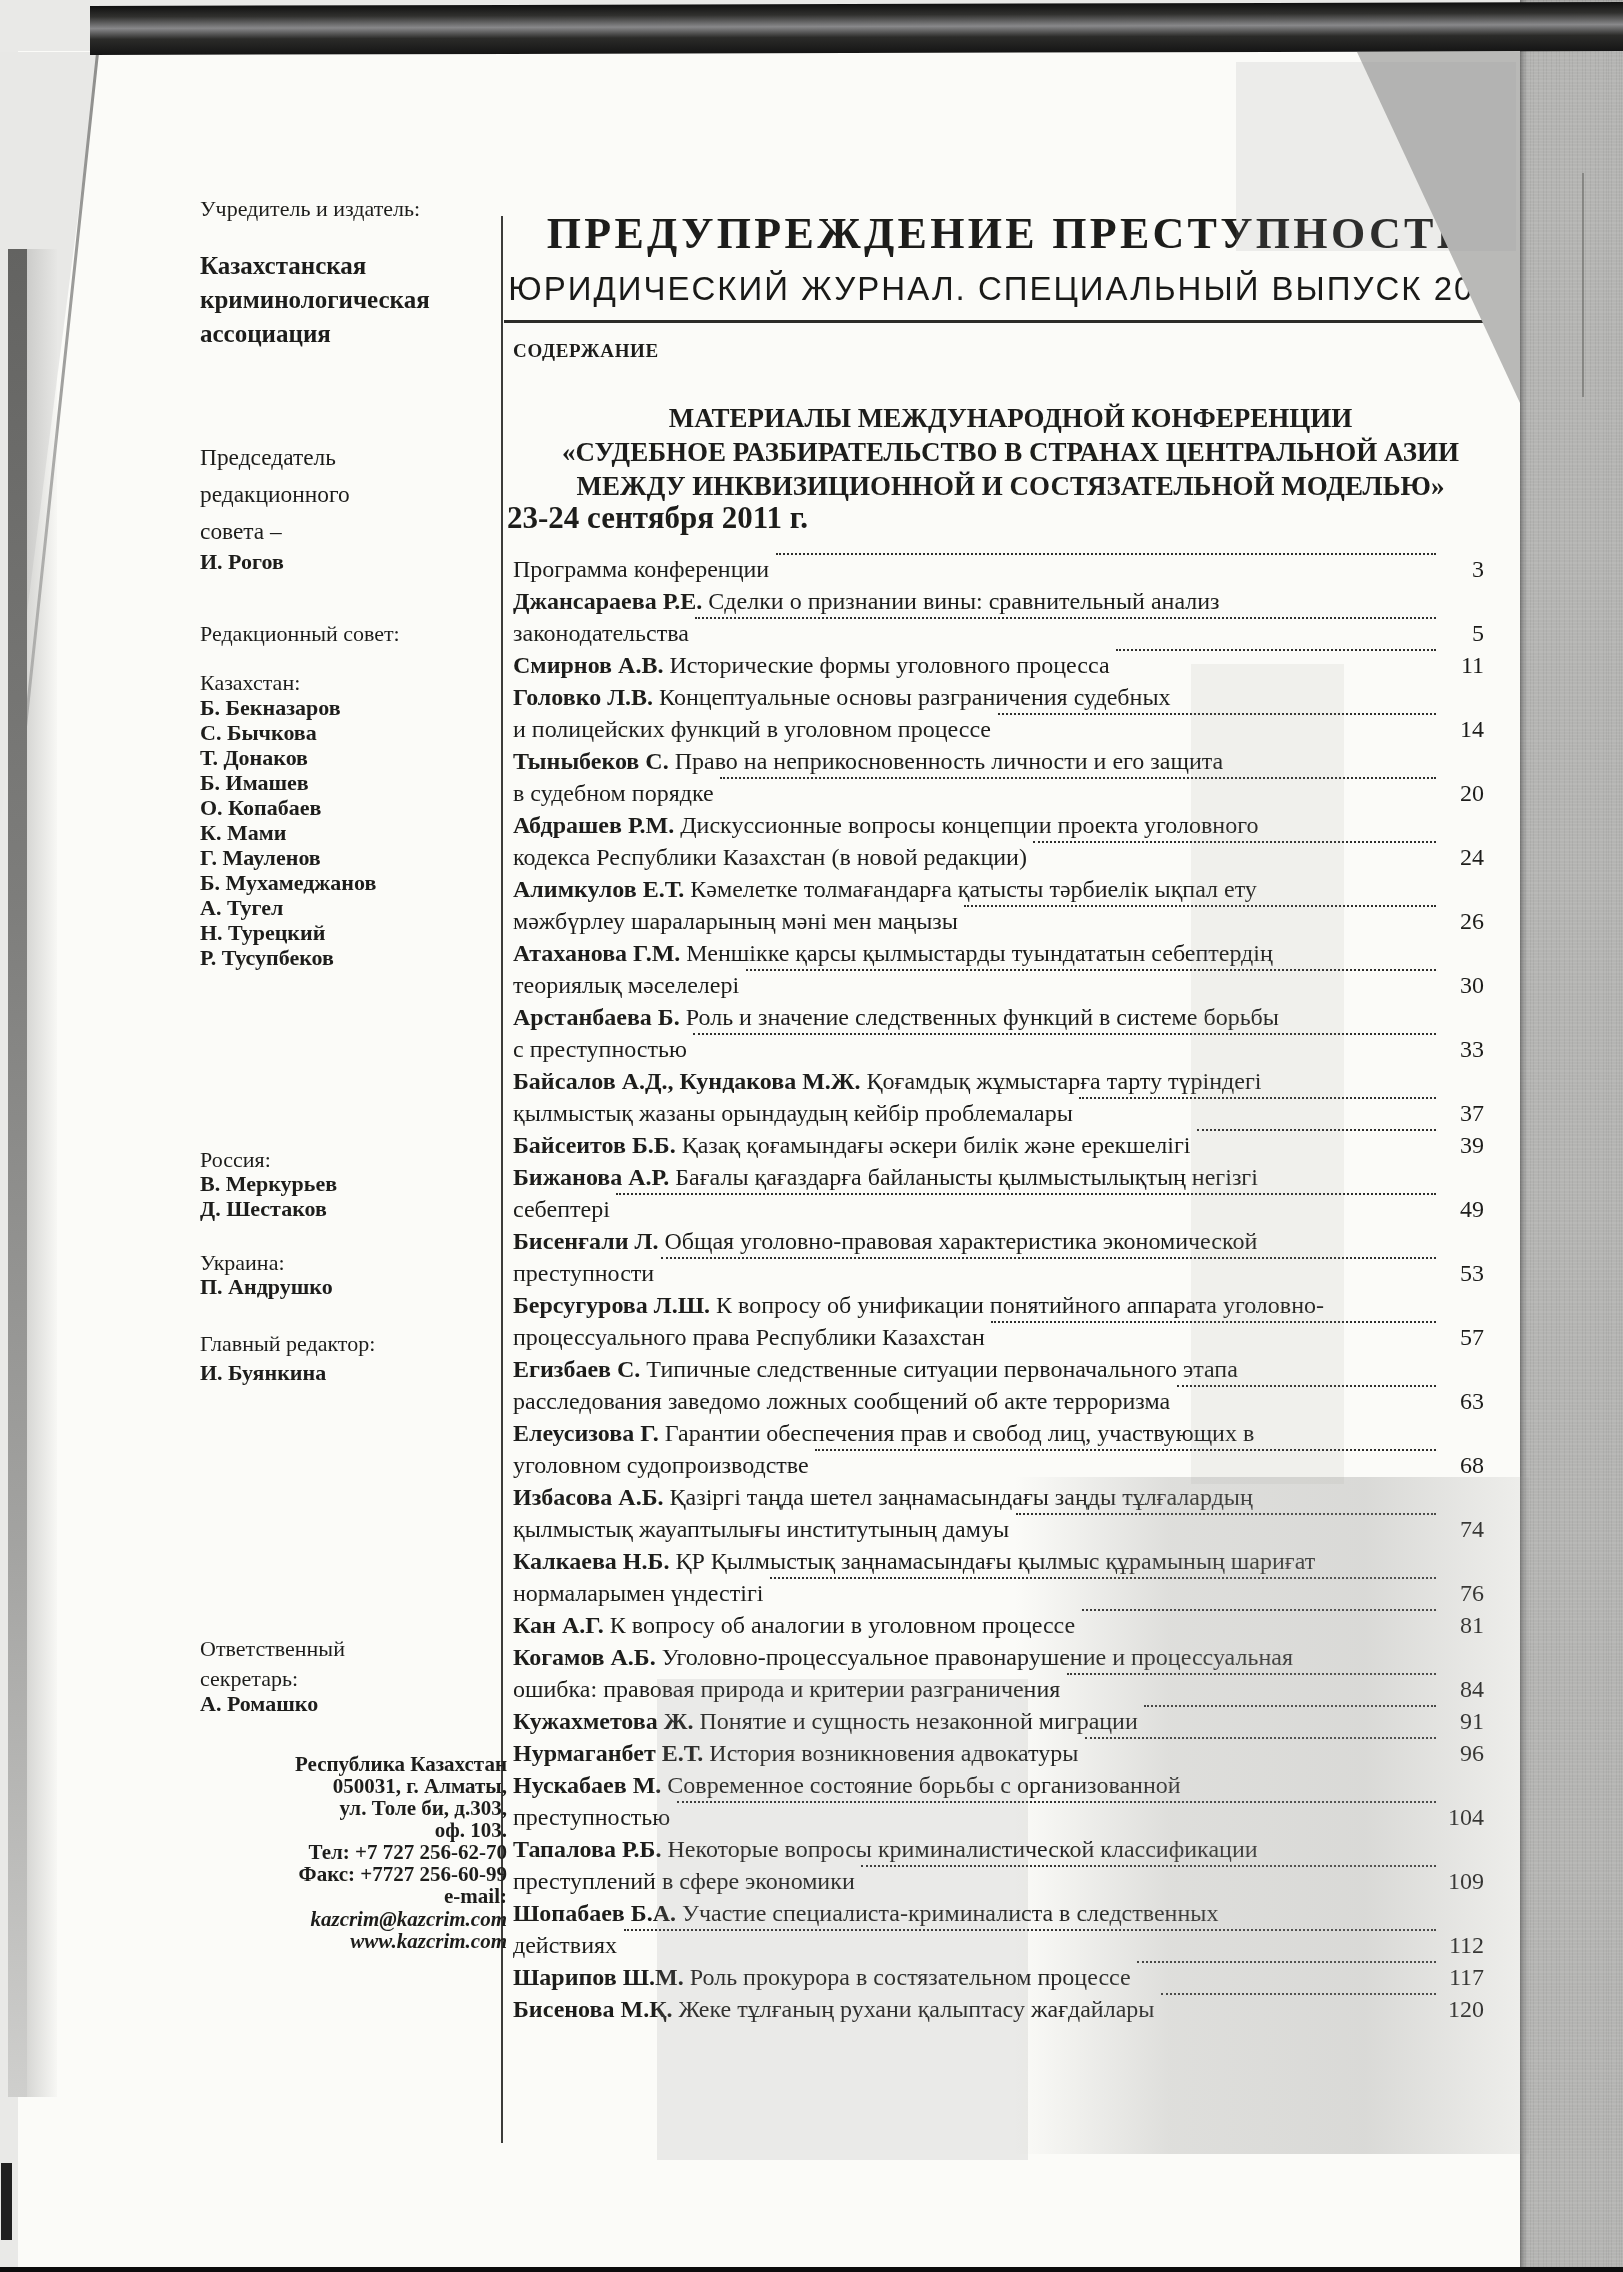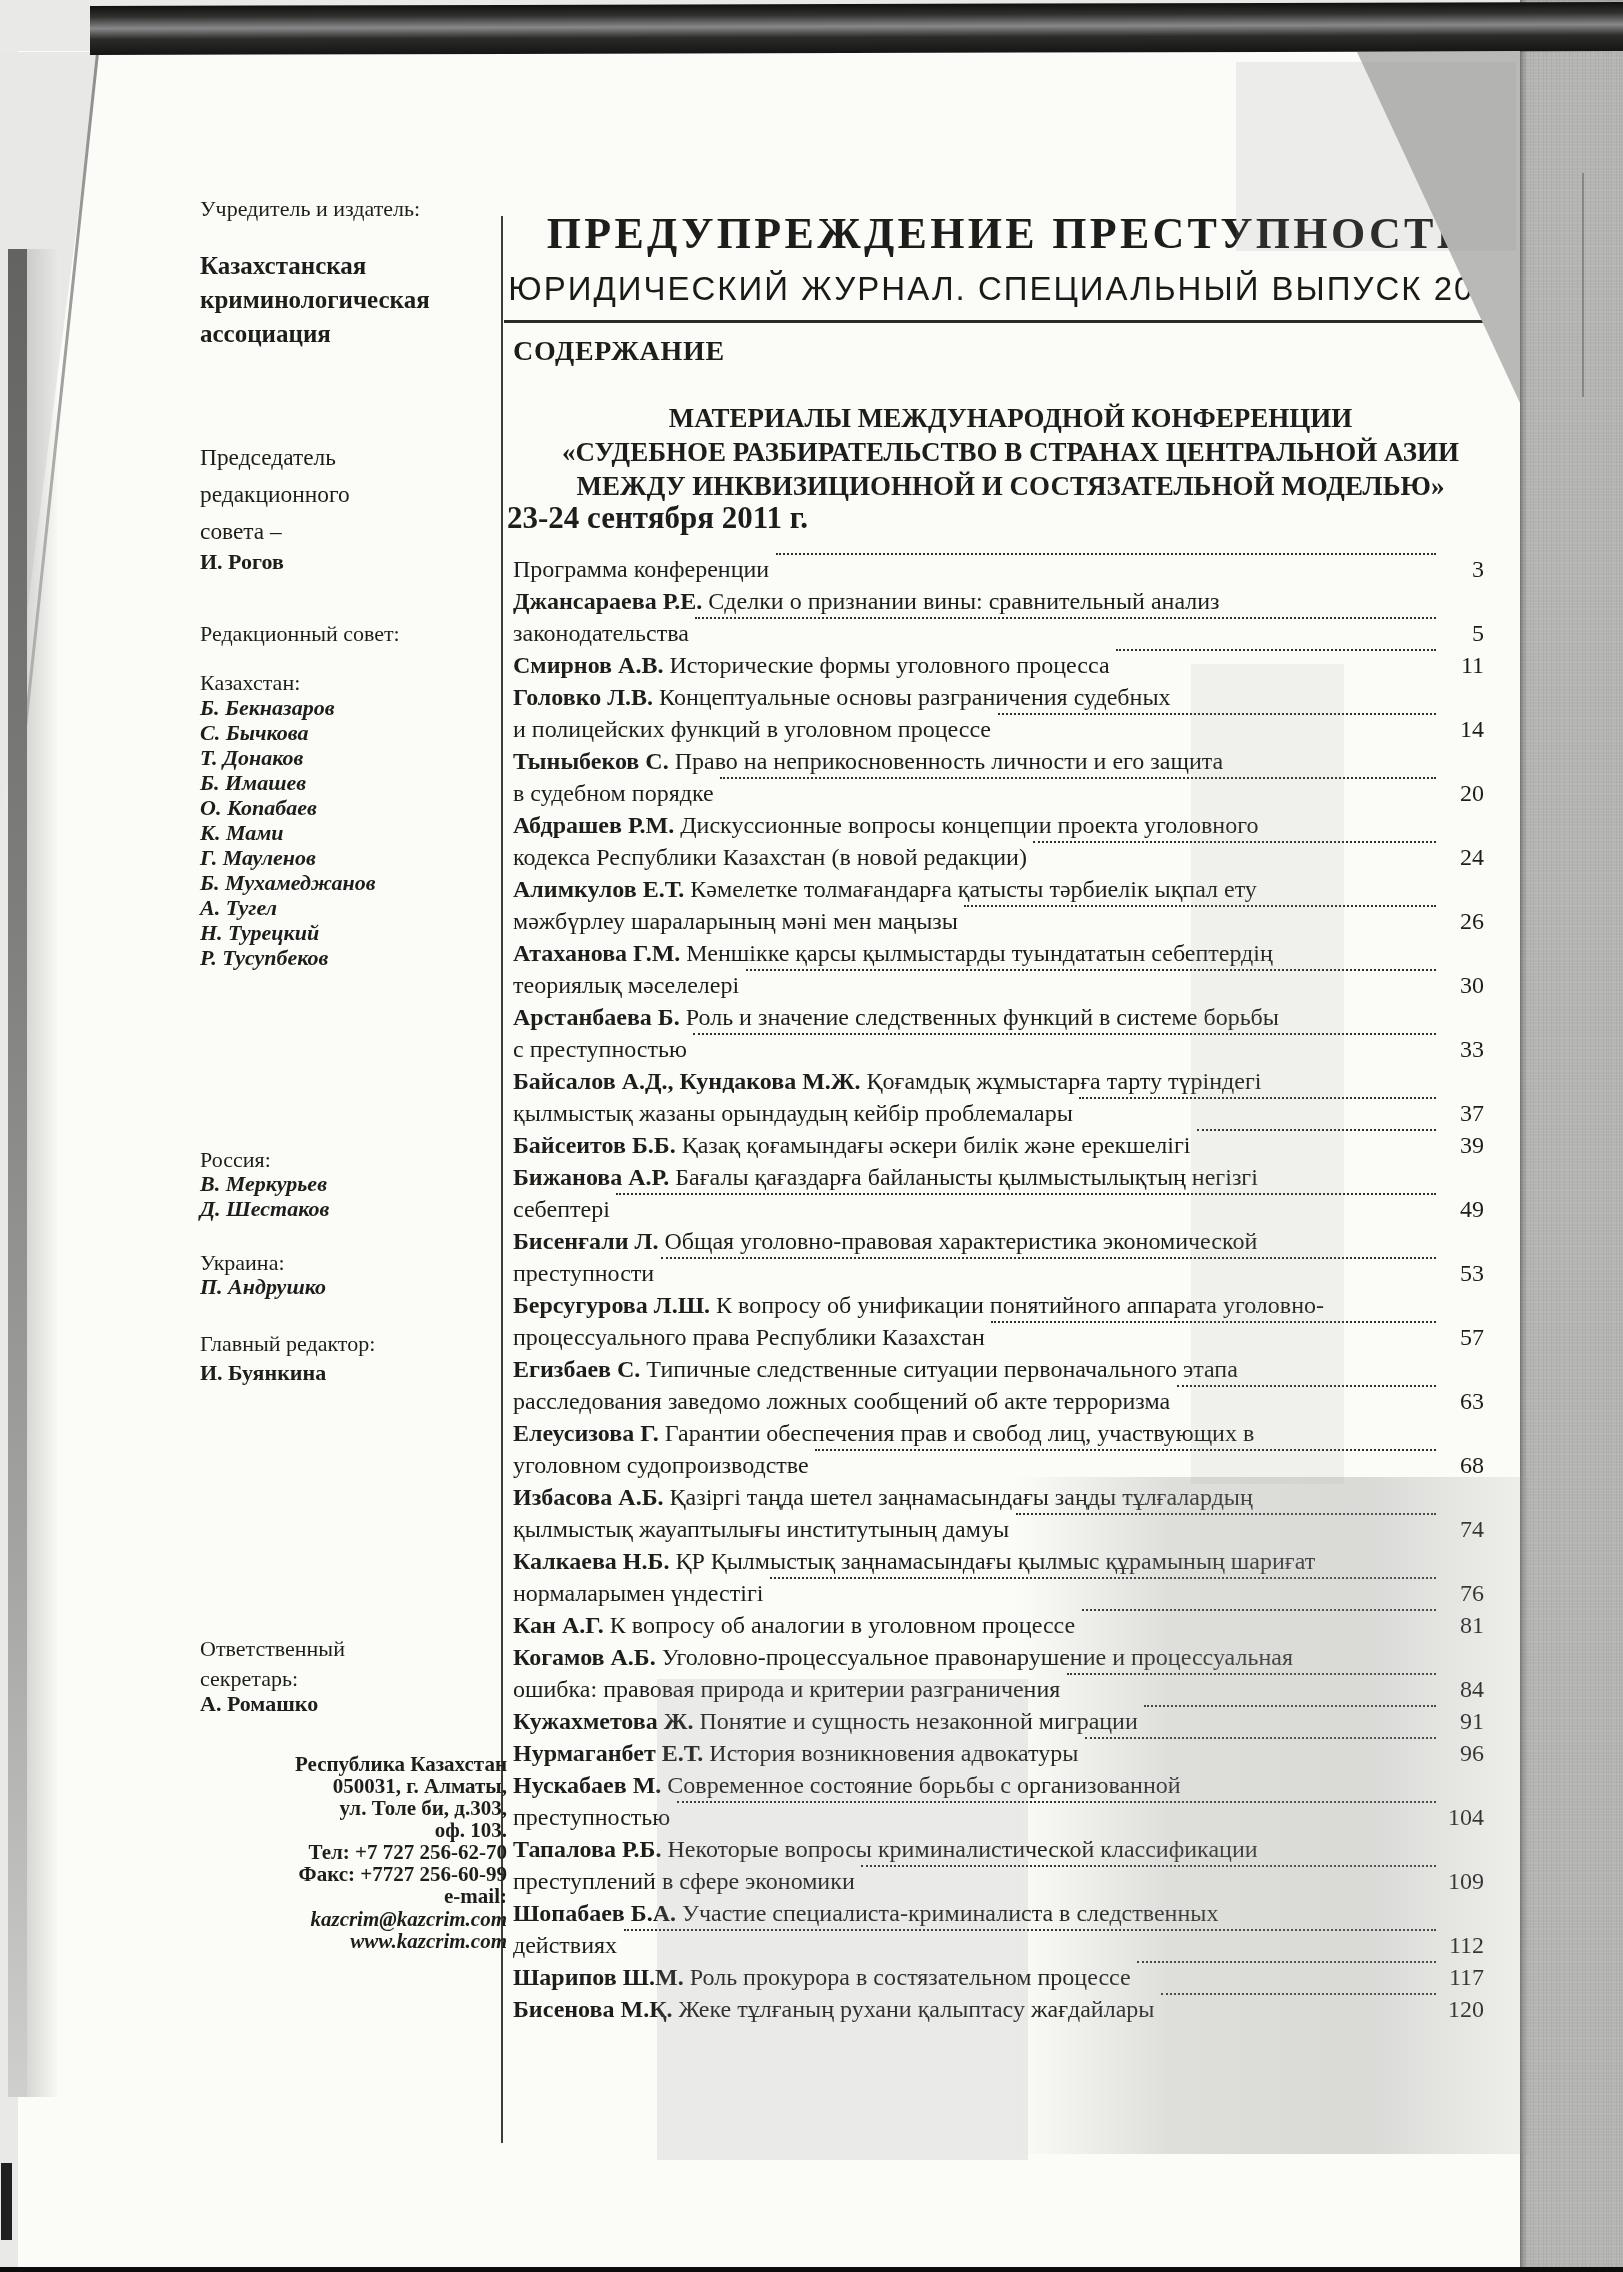--- a/index.html
+++ b/index.html
@@ -74,31 +74,31 @@
   .divider-v{position:absolute;left:501px;top:216px;width:2px;height:1927px;background:#3c3c3a;z-index:2;}
   .rule-h{position:absolute;left:504px;top:320px;width:1001px;height:2.6px;background:#2c2c2a;z-index:2;}
 
   
   .sb{position:absolute;left:200px;width:307px;font-size:22px;line-height:29px;z-index:2;}
   .bold{font-weight:bold;}
   .ital{font-style:italic;}
   .founder-name{font-size:25px;line-height:34px;}
   .lh57{font-size:23.4px;line-height:37px;}
   .lh46{line-height:30px;}
-  .names{font-size:22px;line-height:25px;font-style:italic;}
+  .names{font-size:22px;line-height:25px;}
   .addr{font-size:21px;line-height:22px;text-align:right;}
 
   
   .main-el{position:absolute;z-index:2;}
   .jtitle{left:507px;top:209px;width:1007px;text-align:center;
           font-size:44px;font-weight:bold;letter-spacing:3.3px;line-height:49px;white-space:nowrap;}
   .jsub{left:507px;top:269px;width:1007px;text-align:center;
         font-family:"Liberation Sans","DejaVu Sans",sans-serif;
         font-size:33px;letter-spacing:2px;line-height:40px;color:#1a1a18;white-space:nowrap;}
-  .cheading{left:513px;top:334px;font-size:28px;font-weight:bold;letter-spacing:0.7px;line-height:34px;}
+  .cheading{left:513px;top:334px;font-size:19px;font-weight:bold;letter-spacing:0.7px;line-height:34px;}
   .conf{left:507px;top:401px;width:1007px;text-align:center;font-size:27px;font-weight:bold;line-height:34px;}
   .conf-date{left:507px;top:502px;width:1007px;font-size:31px;font-weight:bold;line-height:31px;}
 
   .toc{left:513px;top:553px;width:971px;font-size:24px;z-index:2;position:absolute;}
   .toc-line{display:flex;align-items:flex-start;height:32px;line-height:32px;}
   .toc-line .t{white-space:nowrap;}
   .leader{flex:1 1 auto;min-width:19.5px;border-bottom:2.6px dotted #2e2e2c;margin:0 5.2px 0 6.5px;align-self:baseline;}
   .pnum{min-width:43px;text-align:right;white-space:nowrap;}
   .toc-section{height:32px;line-height:32px;text-align:center;font-weight:bold;}
 </style>

